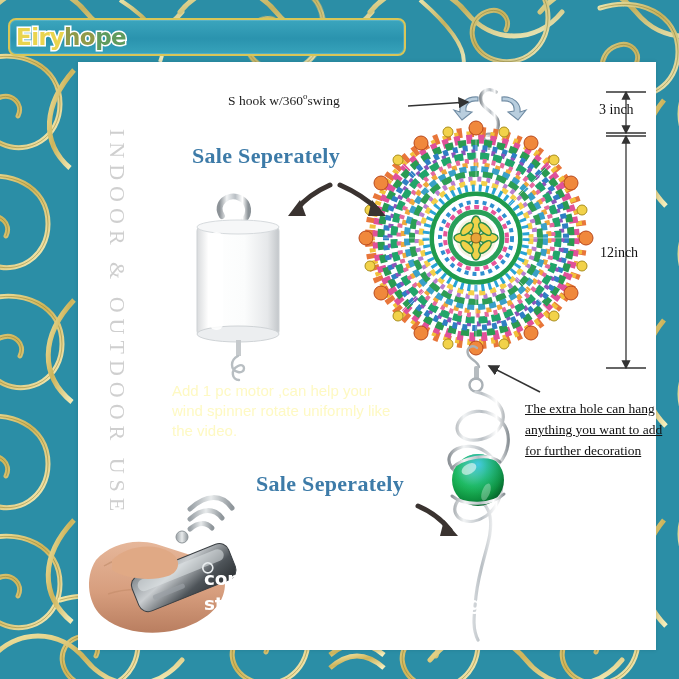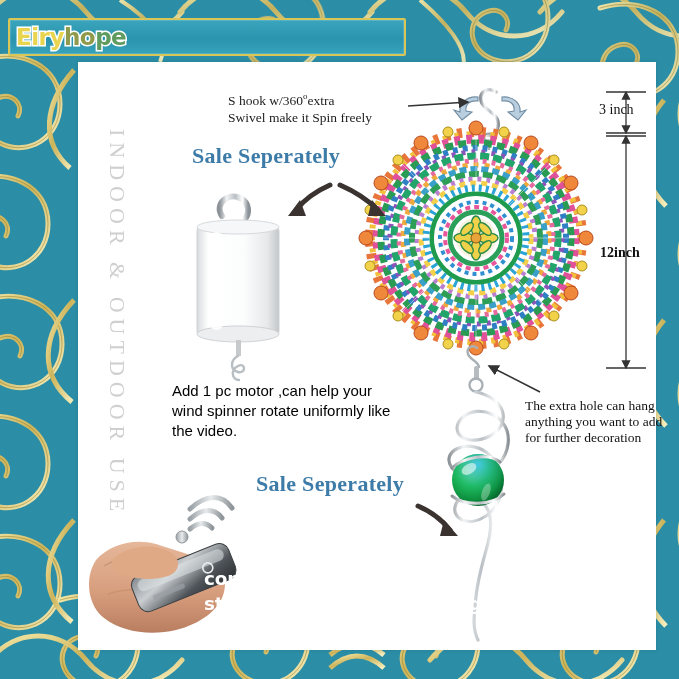--- a/index.html
+++ b/index.html
@@ -14,21 +14,21 @@
   #backdrop{position:absolute;inset:0;overflow:hidden;}
   #backdrop svg{position:absolute;inset:0;}
 
   
   #banner{
     position:absolute;left:8px;top:18px;width:398px;height:38px;
     background:linear-gradient(180deg,#3ba5bd 0%,#2a93ae 55%,#37a3bb 100%);
     border:2px solid #d9c657;
     box-sizing:border-box;
     display:flex;align-items:center;
-    border-radius:2px;
+    border-radius:8px;
     box-shadow:0 0 0 1px rgba(255,255,255,.15) inset;
   }
   #logo{
     margin-left:6px;
     font-family:"DejaVu Sans",sans-serif;
     font-weight:bold;font-size:23px;letter-spacing:-0.5px;
     color:#e4d24e;
     -webkit-text-stroke:3px #ffffff;
     paint-order:stroke fill;
     position:relative;z-index:2;
@@ -82,43 +82,43 @@
     font-family:"Liberation Serif",serif;
     font-weight:bold;font-size:22px;
     letter-spacing:.3px;
     white-space:nowrap;
   }
   #sale-1{left:192px;top:143px;}
   #sale-2{left:256px;top:471px;}
   #motor-note{
     left:172px;top:381px;width:235px;
     font-family:"Liberation Sans",sans-serif;
-    font-size:15px;line-height:20px;color:#000000;
+    font-size:15px;line-height:20px;color:#fef9c3;
   }
   #hole-note{
     left:525px;top:398px;width:150px;
     font-family:"Liberation Serif",serif;
-    font-size:13.5px;line-height:16px;color:#111;
+    font-size:13.5px;line-height:21px;color:#111;text-decoration:underline;
   }
   #bottom-claim{
     position:absolute;left:204px;top:566px;width:450px;
     font-family:"DejaVu Sans",sans-serif;
     font-weight:bold;font-size:18.4px;line-height:25px;
     color:#ffffff;
     letter-spacing:-0.2px;
   }
 
   
   .dim-label{
     position:absolute;
     font-family:"Liberation Serif",serif;
     font-size:14px;color:#111;white-space:nowrap;
   }
   #dim-3{left:599px;top:94px;margin-top:8px;}
-  #dim-12{left:600px;top:245px;font-weight:bold;}
+  #dim-12{left:600px;top:245px;}
 
   svg.overlay{position:absolute;left:0;top:0;width:679px;height:679px;pointer-events:none;}
 </style>
 </head>
 <body>
 
 <div id="backdrop">
   <svg width="679" height="679" viewBox="0 0 679 679">
     <rect x="0" y="0" width="679" height="679" fill="#2b8ea6"></rect>
     <defs>
@@ -419,22 +419,21 @@
     <line x1="606" y1="92" x2="646" y2="92"></line>
     <line x1="606" y1="133" x2="646" y2="133"></line>
     <line x1="626" y1="92" x2="626" y2="133" marker-start="url(#arrowheadrev)" marker-end="url(#arrowhead)"></line>
     <line x1="606" y1="136" x2="646" y2="136"></line>
     <line x1="606" y1="368" x2="646" y2="368"></line>
     <line x1="626" y1="136" x2="626" y2="368" marker-start="url(#arrowheadrev)" marker-end="url(#arrowhead)"></line>
   </g>
 </svg>
 
 <div class="txt" id="hook-note">
-  <span>S hook w/360</span><sup>o</sup><span>extra</span><br>
-  <span>Swivel make it Spin freely</span>
+  <span>S hook w/360</span><sup>o</sup><span>swing</span><br>
 </div>
 
 <div class="sale" id="sale-1">Sale Seperately</div>
 <div class="sale" id="sale-2">Sale Seperately</div>
 
 <div class="txt" id="motor-note">Add 1 pc motor ,can help your wind spinner rotate uniformly like the video.</div>
 <div class="txt" id="hole-note">The extra hole can hang anything you want to add for further decoration</div>
 <div id="bottom-claim">combine with a gazing ball spiral as a stabilizer will reduce swing during the wind spinner spin.</div>
 
 <div class="dim-label" id="dim-3">3 inch</div>

